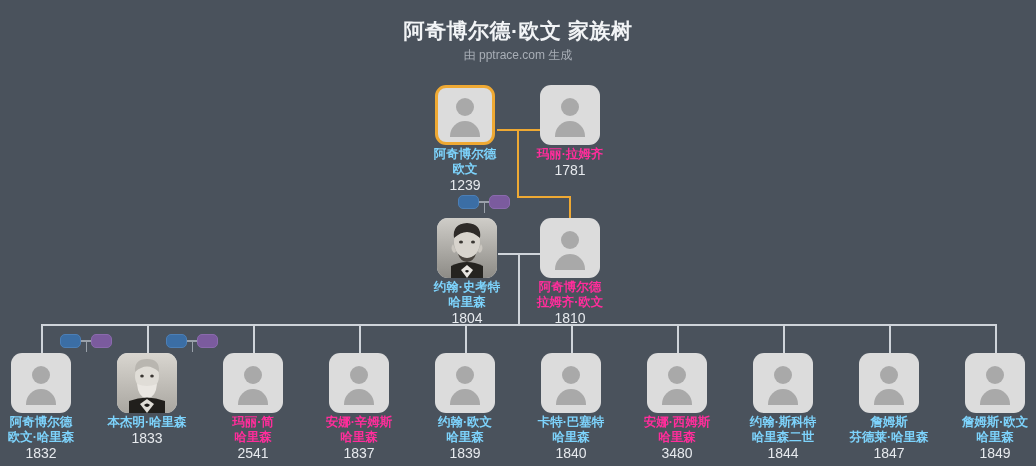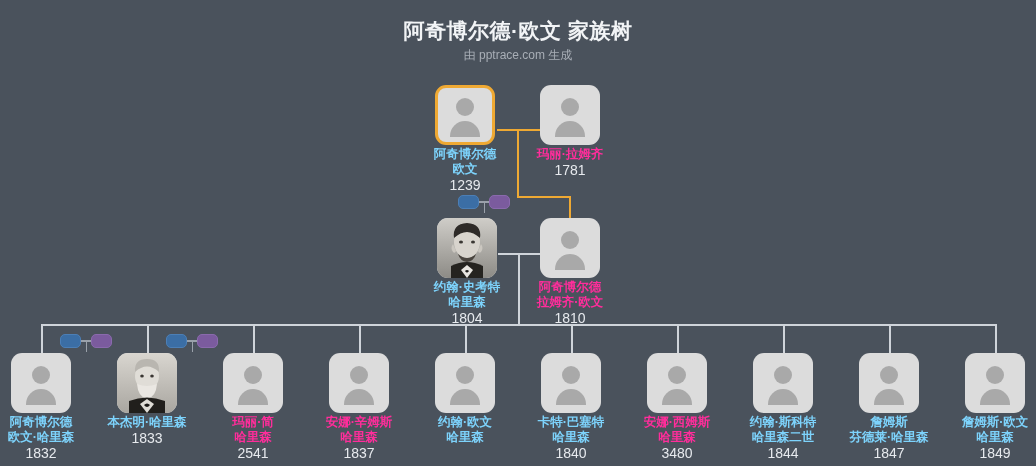--- a/index.html
+++ b/index.html
@@ -265,20 +265,21 @@
   <div class="person" style="left:465px;top:353px;">
     <div class="card">
       <div class="avatar">
         <div class="head"></div>
           <div class="body"></div>
       </div>
     </div>
     <div class="label">
       <span class="nm m">约翰·欧文
 哈里森</span>
+      <span class="yr">1839</span>
     </div>
   </div>
 
   <div class="person" style="left:571px;top:353px;">
     <div class="card">
       <div class="avatar">
         <div class="head"></div>
           <div class="body"></div>
       </div>
     </div>

